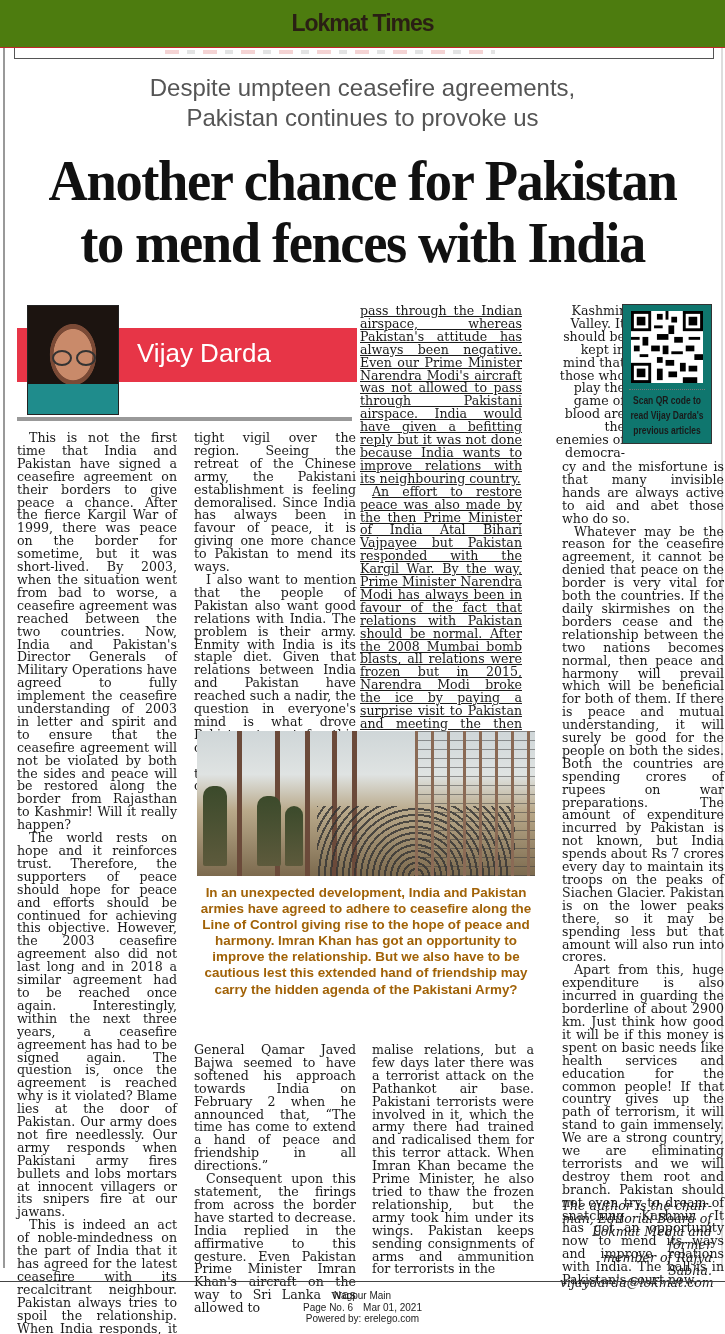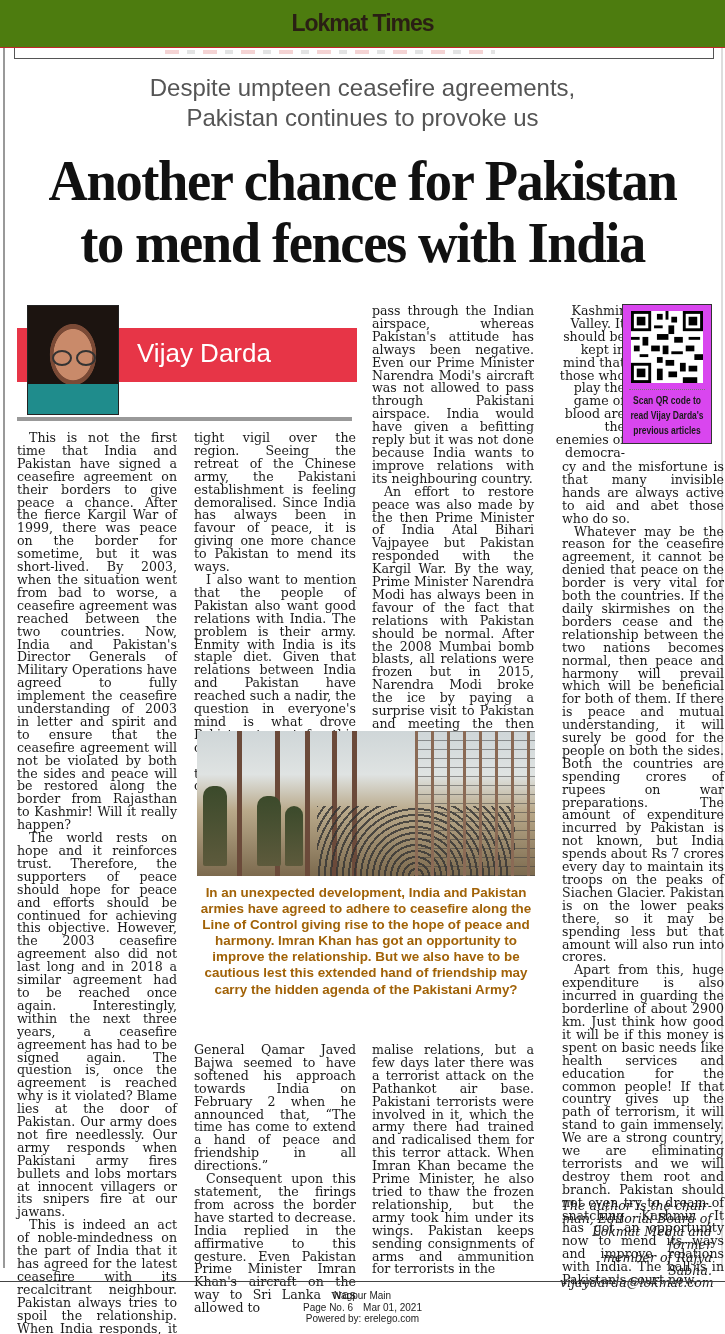--- a/index.html
+++ b/index.html
@@ -18,26 +18,26 @@
   .photo { position:absolute; left:27px; top:305px; width:90px; height:108px; background:radial-gradient(ellipse at 50% 45%, #c98a6a 0 30%, #7a4a36 31% 36%, #1c1410 37%); border:1px solid #222; overflow:hidden; }
   .photo .shirt { position:absolute; left:0; right:0; bottom:0; height:30px; background:#1f8c8c; }
   .photo .glass { position:absolute; top:44px; width:16px; height:12px; border:2px solid #333; border-radius:50%; }
   .byline-rule { position:absolute; left:17px; top:417px; width:335px; height:4px; background:#999; }
   .col { position:absolute; font-size:12.6px; line-height:12.9px; text-align:justify; hyphens:auto; }
   .col p { margin:0; text-indent:12px; }
   .col p.noindent { text-indent:0; }
   .c1 { left:17px; top:432px; width:160px; }
   .c2a { left:194px; top:432px; width:162px; }
   .c2b { left:194px; top:1044px; width:162px; }
-  .c3a { left:372px; top:305px; width:162px; }
+  .c3a { left:360px; top:305px; width:162px;text-decoration:underline; }
   .c3b { left:372px; top:1044px; width:162px; }
   .c4a { left:550px; top:305px; width:75px; text-align:right; }
   .c4b { left:562px; top:461px; width:162px; }
   .signoff { position:absolute; left:560px; top:1200px; width:152px; text-align:right; font-style:italic; font-size:12.6px; line-height:12.9px; }
-  .qrbox { position:absolute; left:622px; top:304px; width:88px; height:138px; border:1px solid #333; background:#d946ef; }
+  .qrbox { position:absolute; left:622px; top:304px; width:88px; height:138px; border:1px solid #333; background:#0f766e; }
   .qr { position:absolute; left:8px; top:6px; width:72px; height:72px; }
   .qrbox .cap { position:absolute; left:0; right:0; top:88px; text-align:center; font-family:"Liberation Sans", sans-serif; font-weight:bold; font-size:10px; line-height:15px; transform:scaleX(.85); }
   .qrbox .dots { position:absolute; left:6px; right:6px; top:84px; border-top:1px dotted #777; }
   .photo2 { position:absolute; left:197px; top:731px; width:338px; height:145px; overflow:hidden; background:linear-gradient(180deg,#cfd6d8 0%,#dfe3e2 30%,#b9a98a 55%,#7c6a4e 100%); }
   .photo2 .post { position:absolute; top:0; bottom:0; width:5px; background:#6b4a3a; }
   .photo2 .wire { position:absolute; left:120px; right:20px; bottom:0; height:70px; background:repeating-radial-gradient(circle at 50% 100%, #333 0 2px, transparent 2px 6px); opacity:.8; }
   .photo2 .soldier { position:absolute; width:24px; height:80px; bottom:10px; background:linear-gradient(180deg,#3b4a2b,#5d5a3c); border-radius:10px 10px 2px 2px; }
   .photo2 .fence-r { position:absolute; right:0; top:0; width:120px; height:145px; background:repeating-linear-gradient(90deg,#8a6a55 0 3px,transparent 3px 16px),repeating-linear-gradient(180deg,rgba(60,60,60,.5) 0 1px,transparent 1px 9px); }
   .pullquote { position:absolute; left:197px; top:885px; width:338px; text-align:center; font-family:"Liberation Sans", sans-serif; font-weight:bold; font-size:13.4px; line-height:16.1px; color:#a16207; }
   .bottomrule { position:absolute; left:0; right:0; top:1281px; height:1px; background:#444; }

